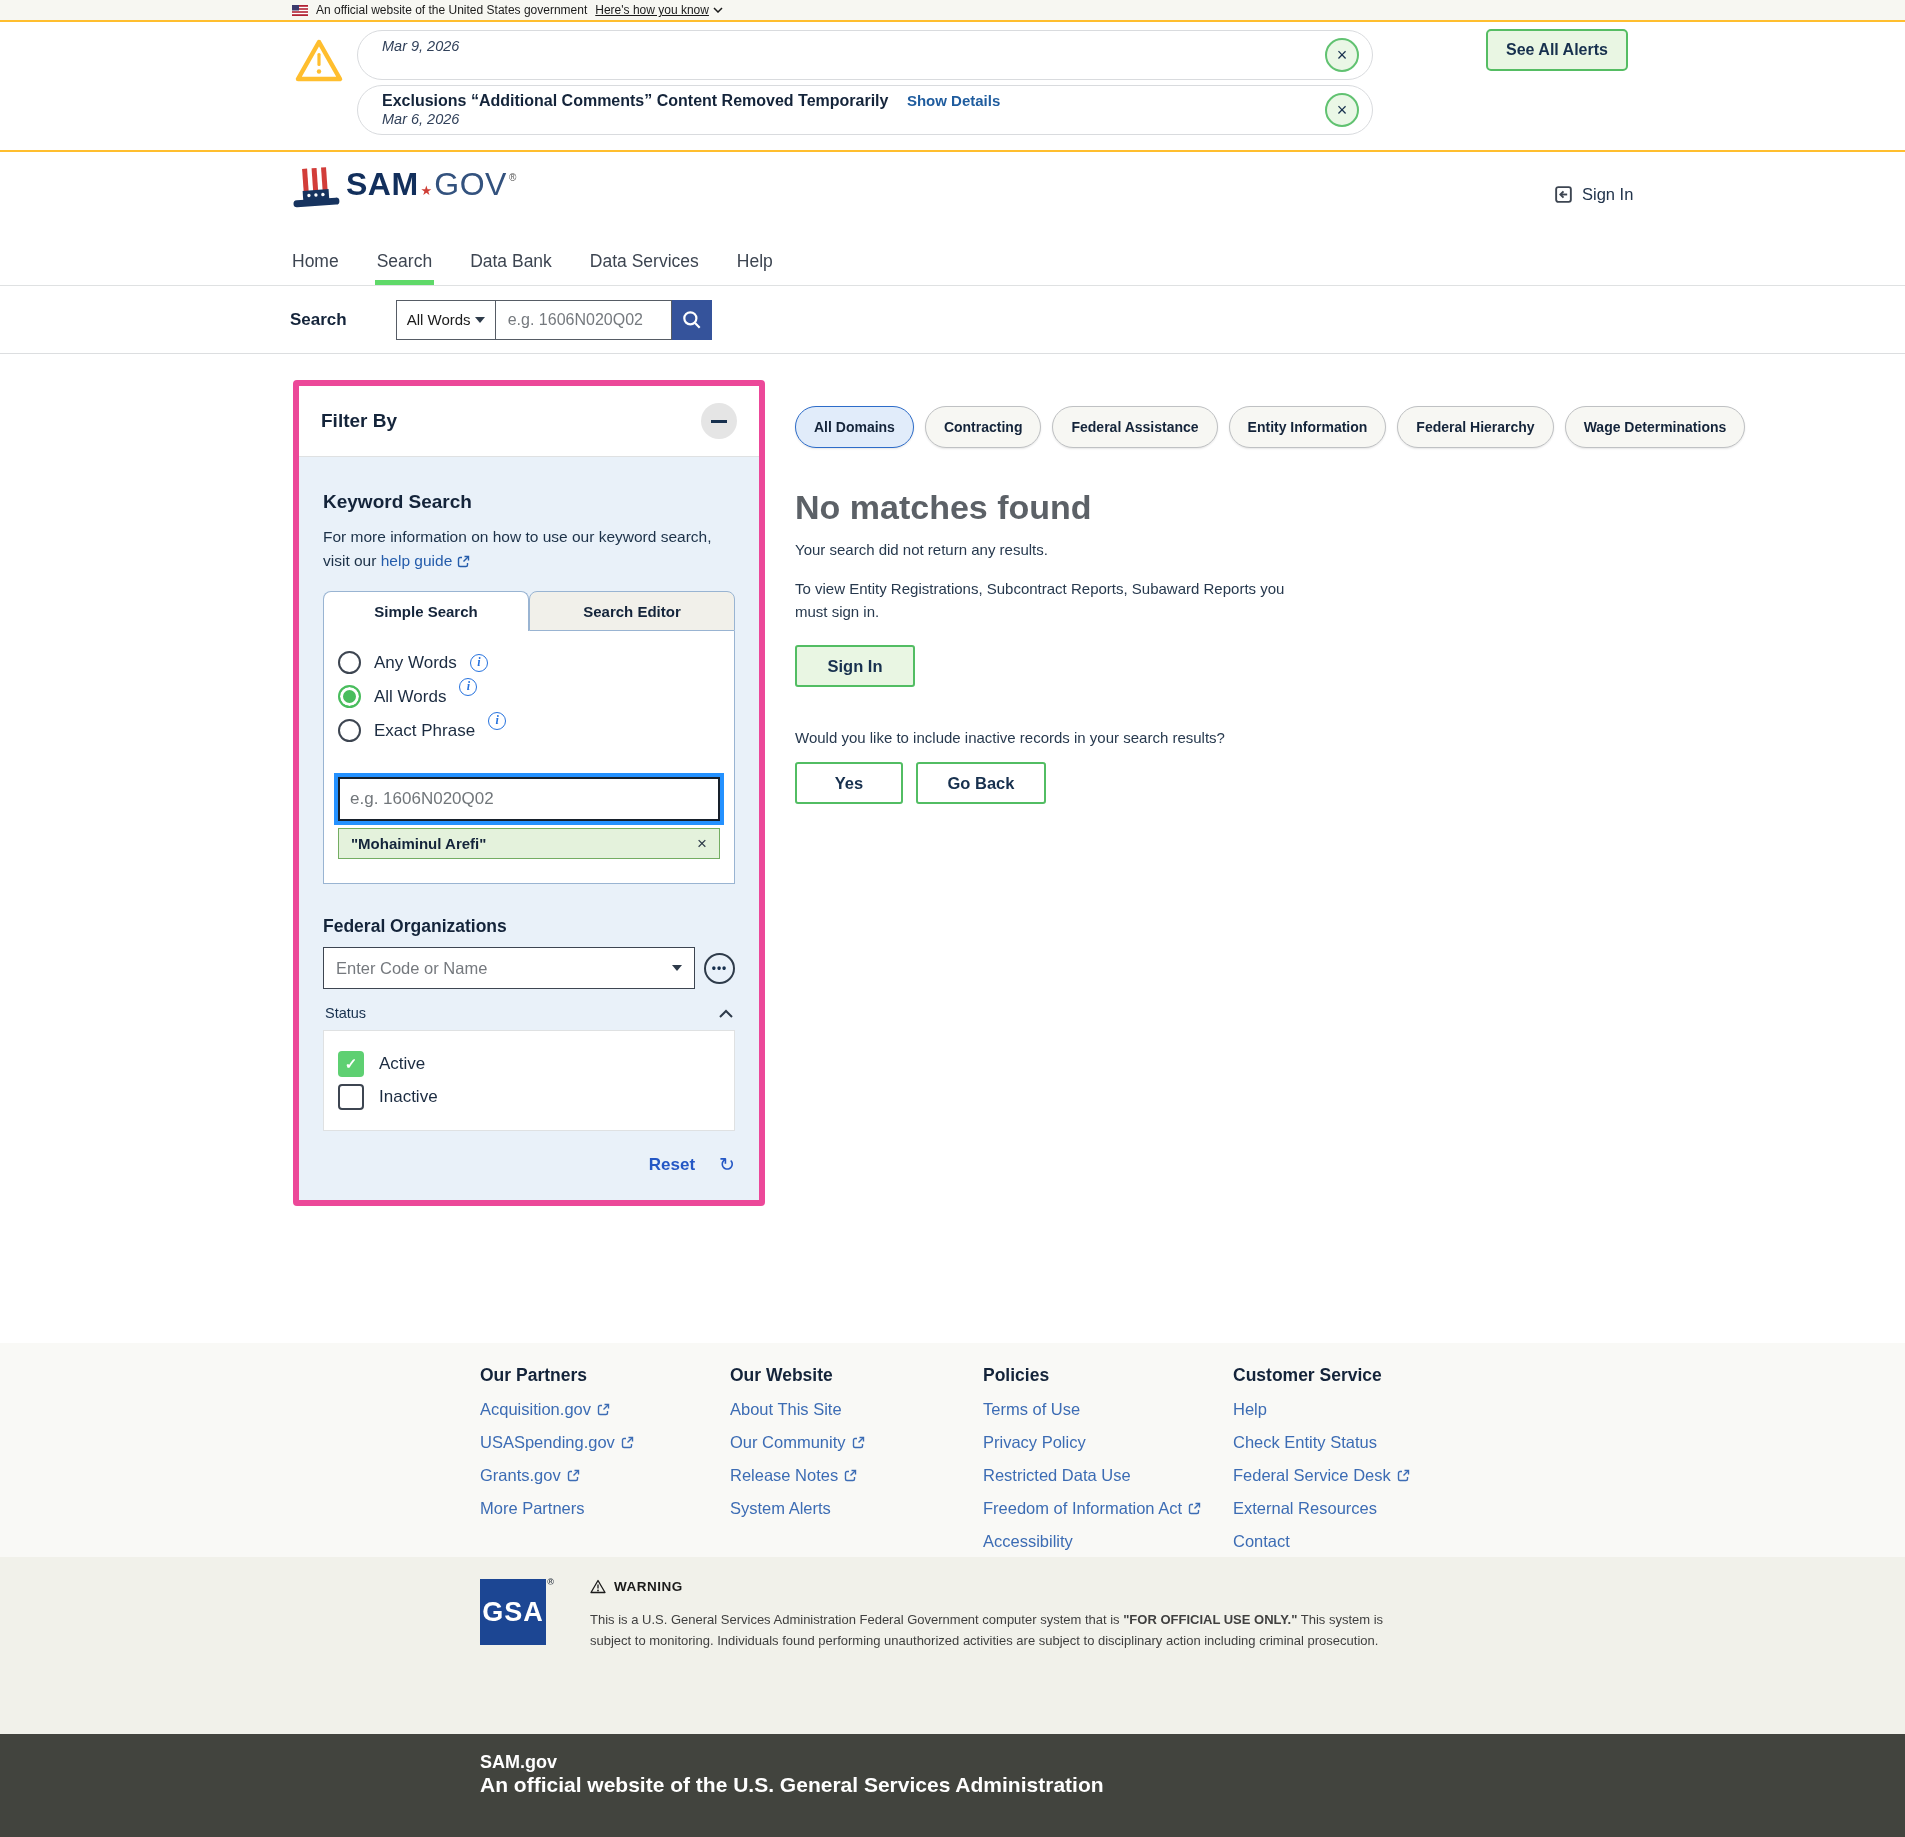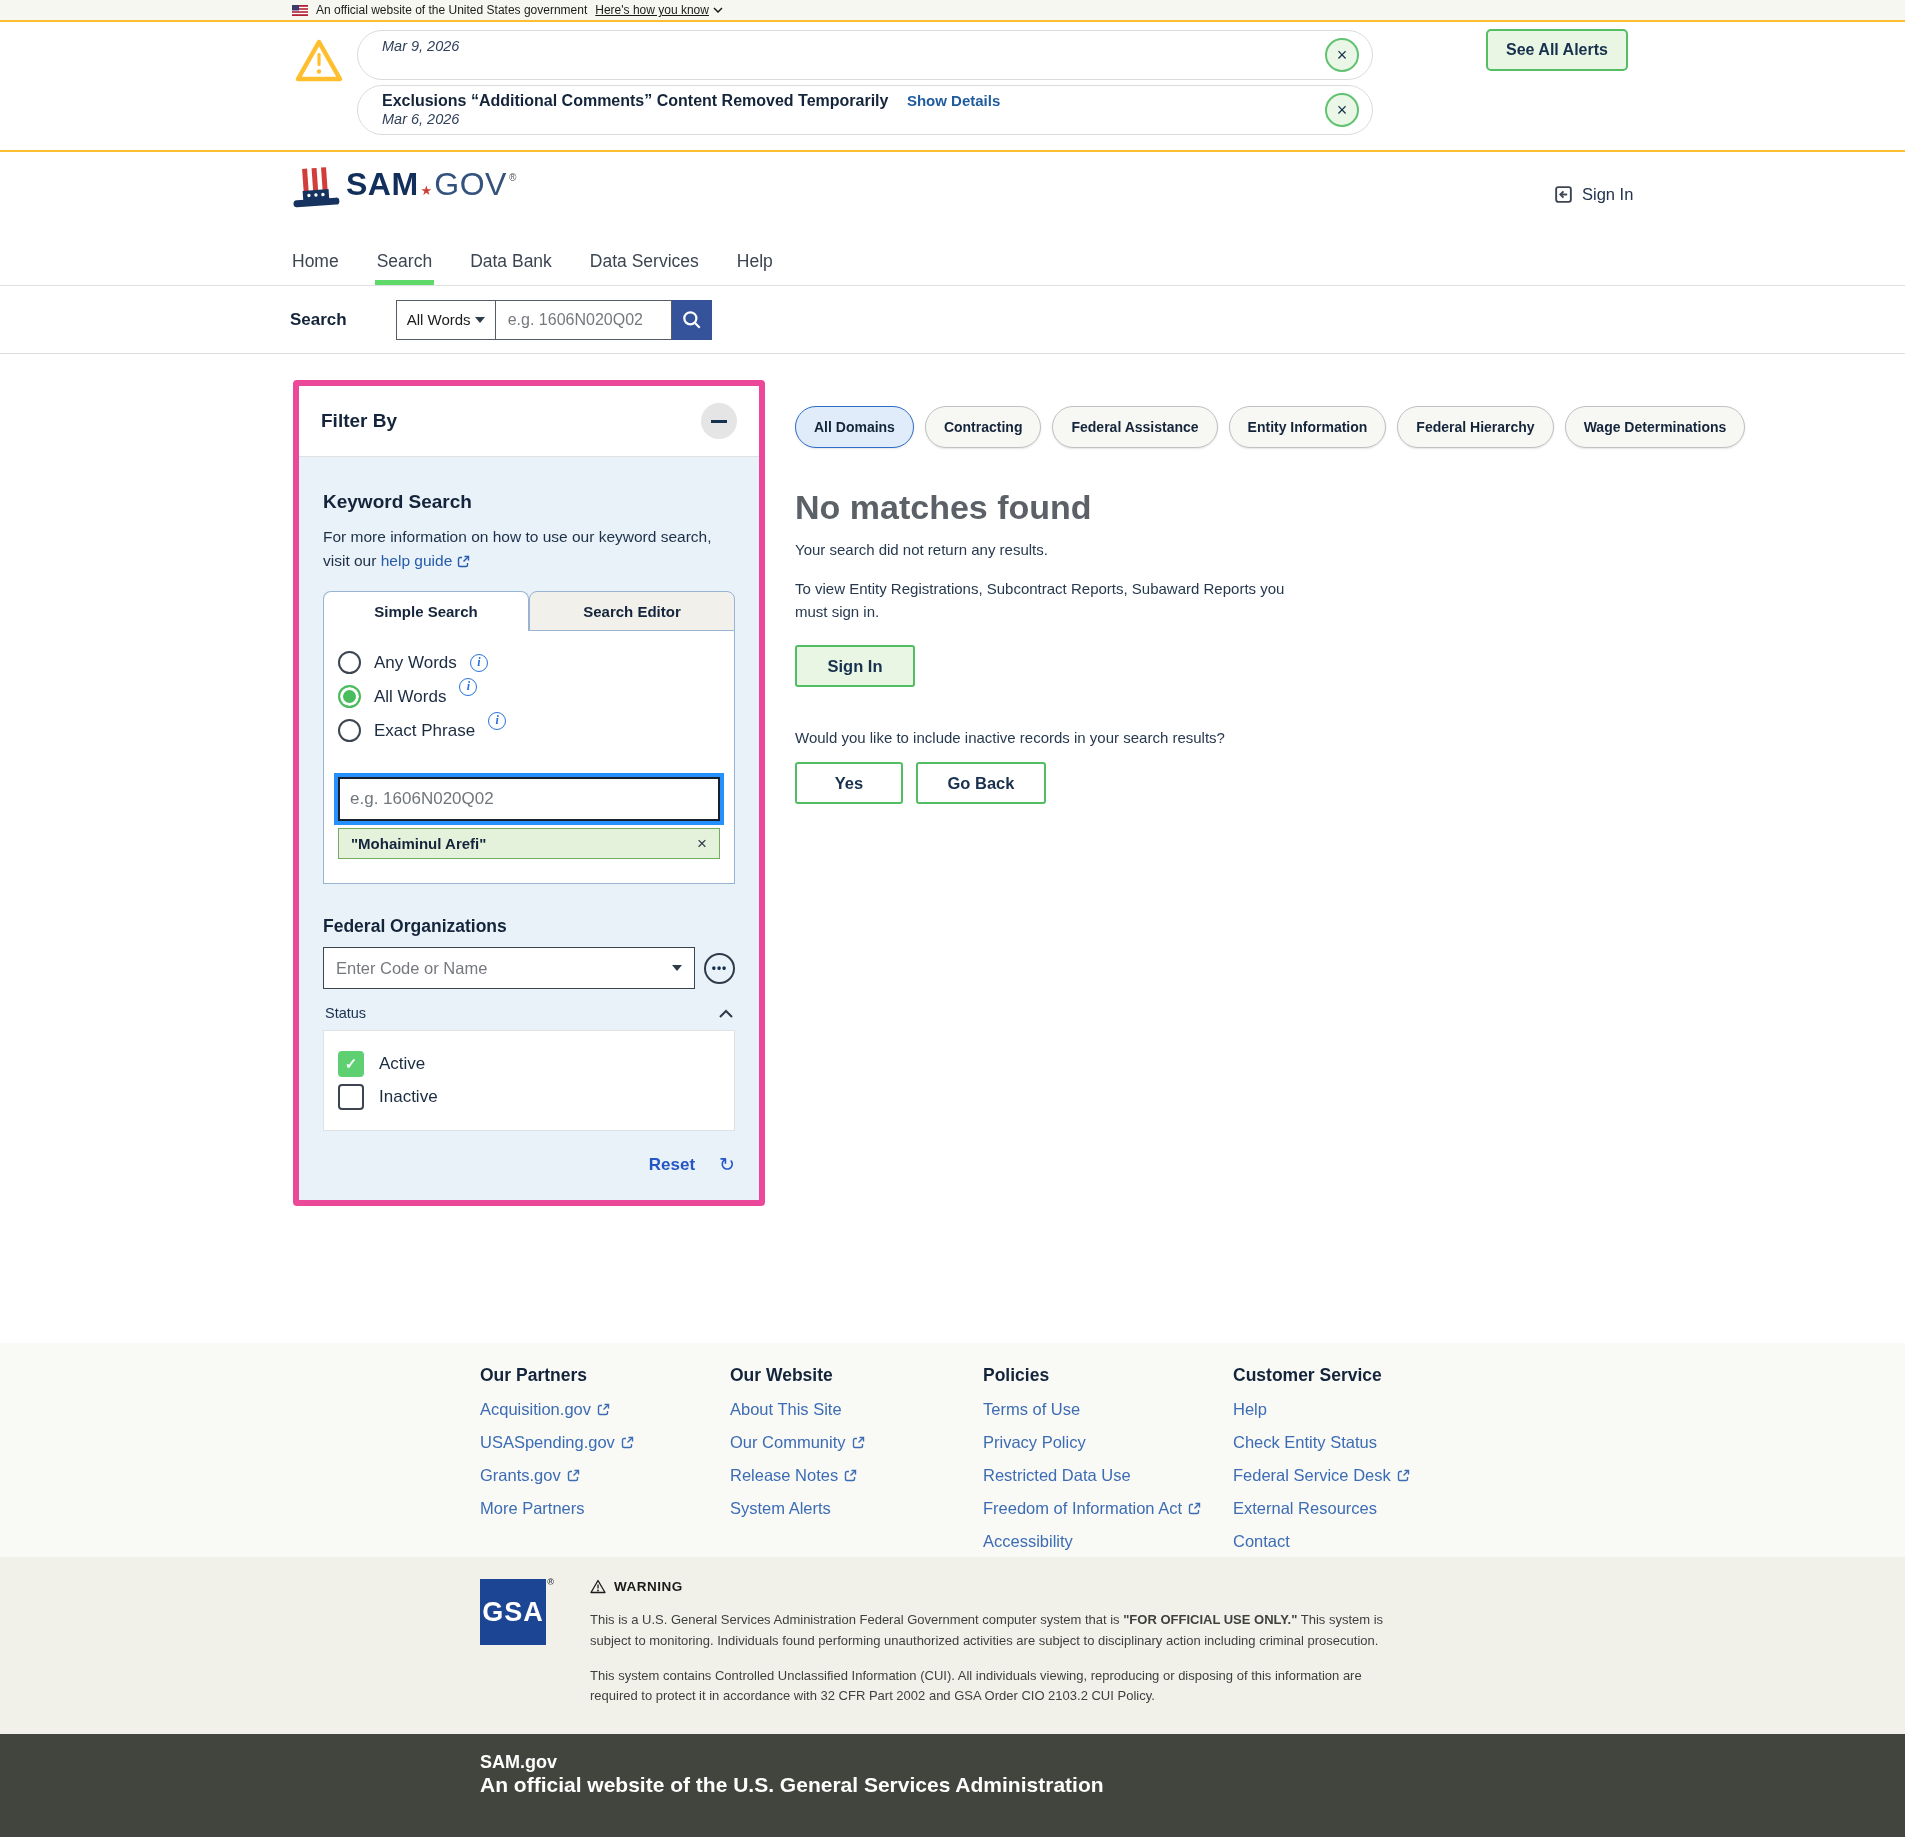--- a/index.html
+++ b/index.html
@@ -469,20 +469,19 @@
   <div class="warn">
     <div class="warn-head">
       <svg width="16" height="15" viewBox="0 0 16 15">
         <path d="M8 1.5 L15 13.5 H1 Z" fill="none" stroke="#1b1b1b" stroke-width="1.3" stroke-linejoin="round"></path>
         <line x1="8" y1="5.5" x2="8" y2="9.5" stroke="#1b1b1b" stroke-width="1.3"></line>
         <circle cx="8" cy="11.5" r="0.9" fill="#1b1b1b"></circle>
       </svg>
       <span>WARNING</span>
     </div>
     <p><span>This is a U.S. General Services Administration Federal Government computer system that is </span><b>"FOR OFFICIAL USE ONLY."</b><span> This system is subject to monitoring. Individuals found performing unauthorized activities are subject to disciplinary action including criminal prosecution.</span></p>
-    <p>This system contains Controlled Unclassified Information (CUI). All individuals viewing, reproducing or disposing of this information are required to protect it in accordance with 32 CFR Part 2002 and GSA Order CIO 2103.2 CUI Policy.</p>
   </div>
 </div>
 
 <div class="dark-footer">
   <div class="df-site">SAM.gov</div>
   <div class="df-tag">An official website of the U.S. General Services Administration</div>
 </div>
 
 </body></html>

